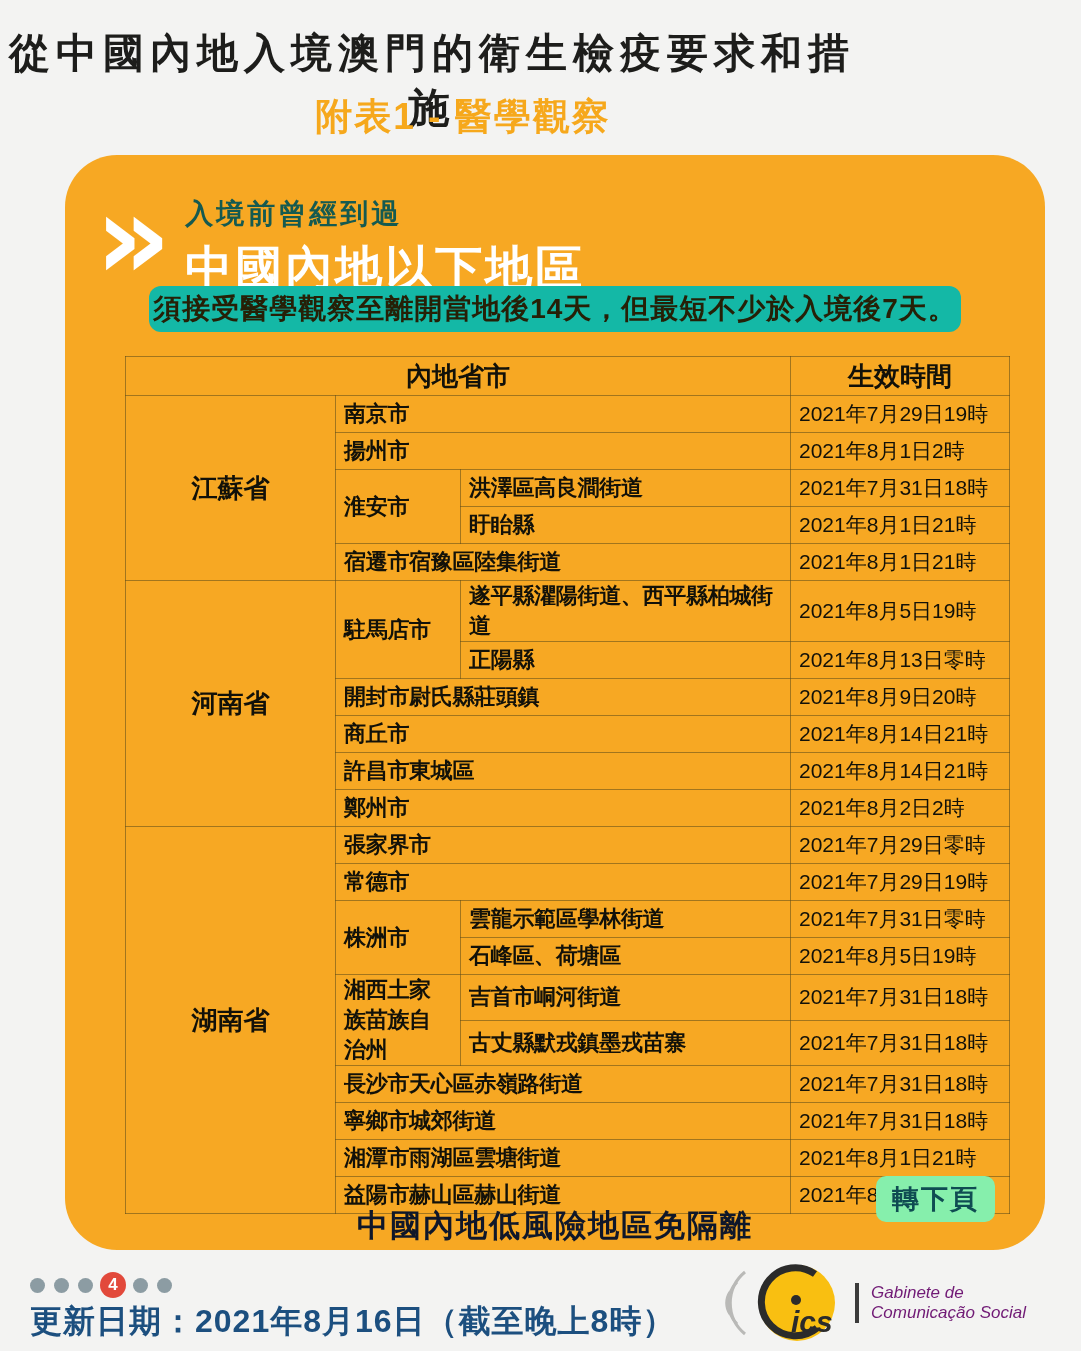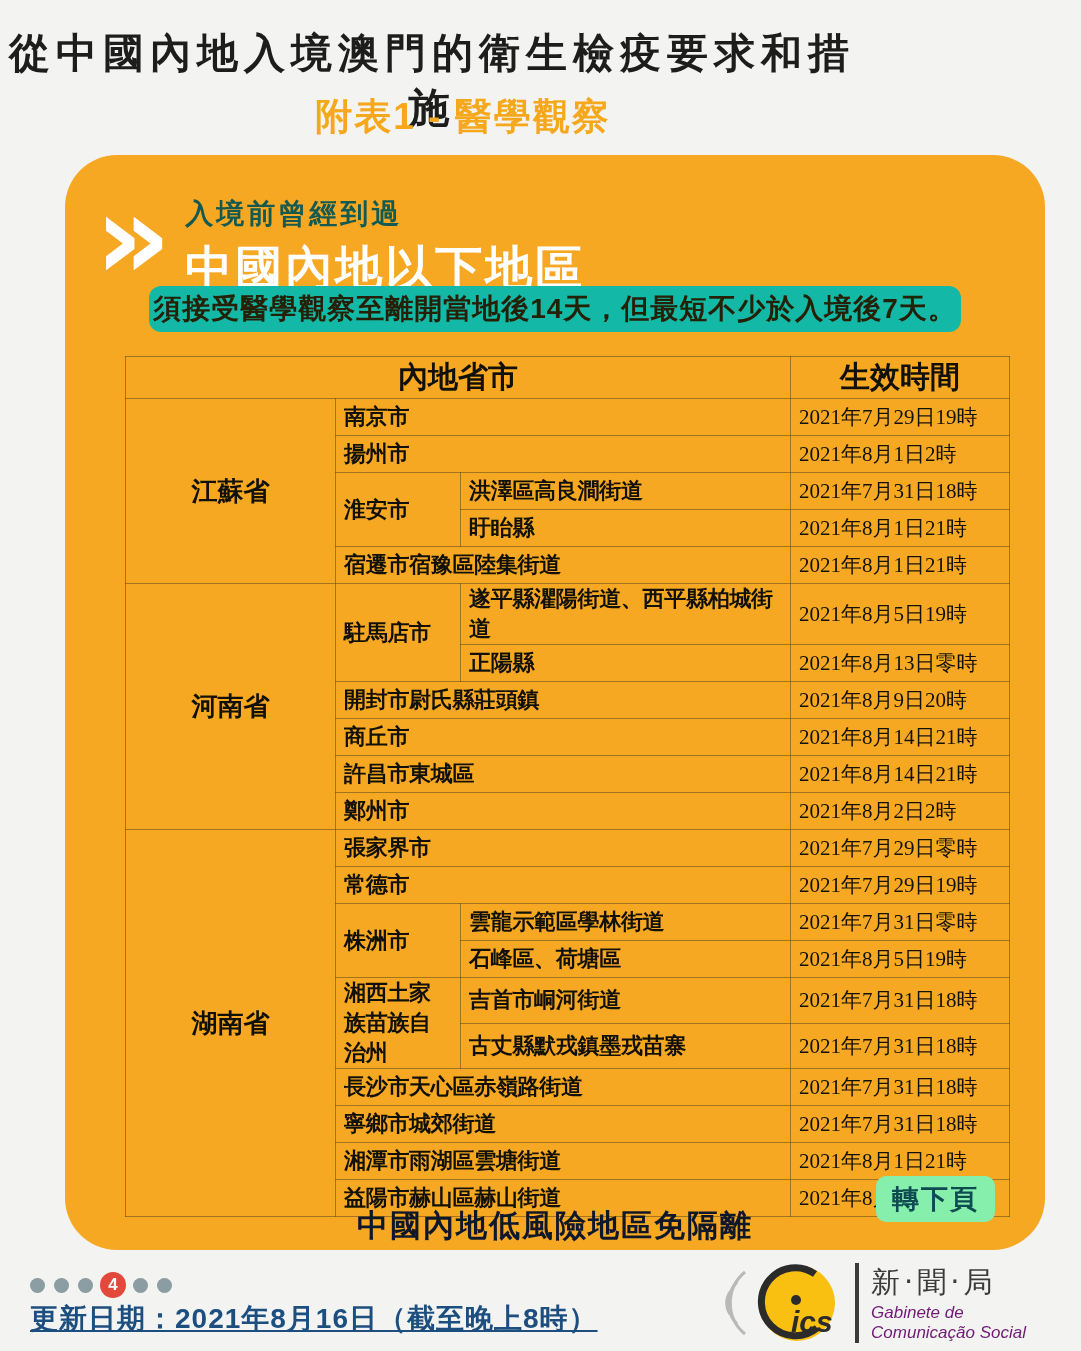--- a/index.html
+++ b/index.html
@@ -39,22 +39,22 @@
     display:flex;align-items:center;justify-content:center;
     font-size:28px;font-weight:bold;color:#262007;letter-spacing:1px;
   }
   
   .tbl-wrap{position:absolute;top:201px;left:60px;}
   table.regions{border-collapse:collapse;table-layout:fixed;width:884px;}
   table.regions td,table.regions th{
     border:1px solid rgba(92,74,26,.55);
     padding:0 8px;vertical-align:middle;color:#121109;
   }
-  table.regions th{height:38px;font-size:30px;font-weight:bold;text-align:center;}
-  table.regions td{height:36px;font-family:Liberation Serif, serif;}
+  table.regions th{height:38px;font-size:26px;font-weight:bold;text-align:center;}
+  table.regions td{height:36px;}
   td.province{font-size:26px;font-weight:bold;color:#17655a;text-align:center;}
   td.place{font-size:22px;font-weight:bold;letter-spacing:-0.3px;}
   td.date{font-size:21px;font-weight:500;}
   
   .next-btn{
     position:absolute;top:1021px;right:50px;
     background:#86efac;border-radius:10px;padding:5px 16px;
     font-size:27px;font-weight:bold;color:#0f4c52;letter-spacing:2px;
   }
   .low-risk-note{
@@ -65,21 +65,21 @@
   
   .pagination{position:absolute;left:30px;top:1272px;display:flex;align-items:center;height:26px;}
   .dot{width:15px;height:15px;border-radius:50%;background:#8c9ca3;margin-right:9px;}
   .dot.current{
     width:26px;height:26px;background:#e2493b;margin-right:7px;margin-left:-2px;
     display:flex;align-items:center;justify-content:center;
     color:#ffffff;font-size:17px;font-weight:bold;
   }
   .update-date{
     position:absolute;left:30px;top:1300px;
-    font-size:28px;font-weight:bold;color:#1c4f7f;letter-spacing:1px;text-decoration:underline;
+    font-size:32px;font-weight:bold;color:#1c4f7f;letter-spacing:1px;
   }
   .logo{position:absolute;right:55px;top:1258px;display:flex;align-items:center;}
   .logo-name{margin-left:14px;border-left:4px solid #3b3b3b;padding-left:12px;}
   .logo-cn{font-size:29px;color:#3b3b3b;font-weight:500;letter-spacing:4px;}
   .logo-pt{font-size:17px;color:#701a75;font-style:italic;line-height:20px;}
 </style>
 </head>
 <body>
 
 <div class="page-title">從中國內地入境澳門的衛生檢疫要求和措施</div>
@@ -228,17 +228,16 @@
       <path d="M7 34 A20 20 0 0 0 7 56"></path>
     </g>
     <g>
       <circle cx="74" cy="45" r="38" fill="#f9bf11"></circle>
       <path d="M92 16 A34 34 0 1 0 94 70" fill="none" stroke="#2b2b2b" stroke-width="7"></path>
       <circle cx="73" cy="42" r="5" fill="#2b2b2b"></circle>
       <text x="68" y="74" font-size="30" font-weight="bold" font-style="italic" fill="#2b2b2b" font-family="Liberation Sans, sans-serif">ics</text>
     </g>
   </svg>
   <div class="logo-name">
-    <div class="logo-cn">新‧聞‧局</div>
     <div class="logo-pt">Gabinete de</div>
     <div class="logo-pt">Comunicação Social</div>
   </div>
 </div>
 
 </body></html>

